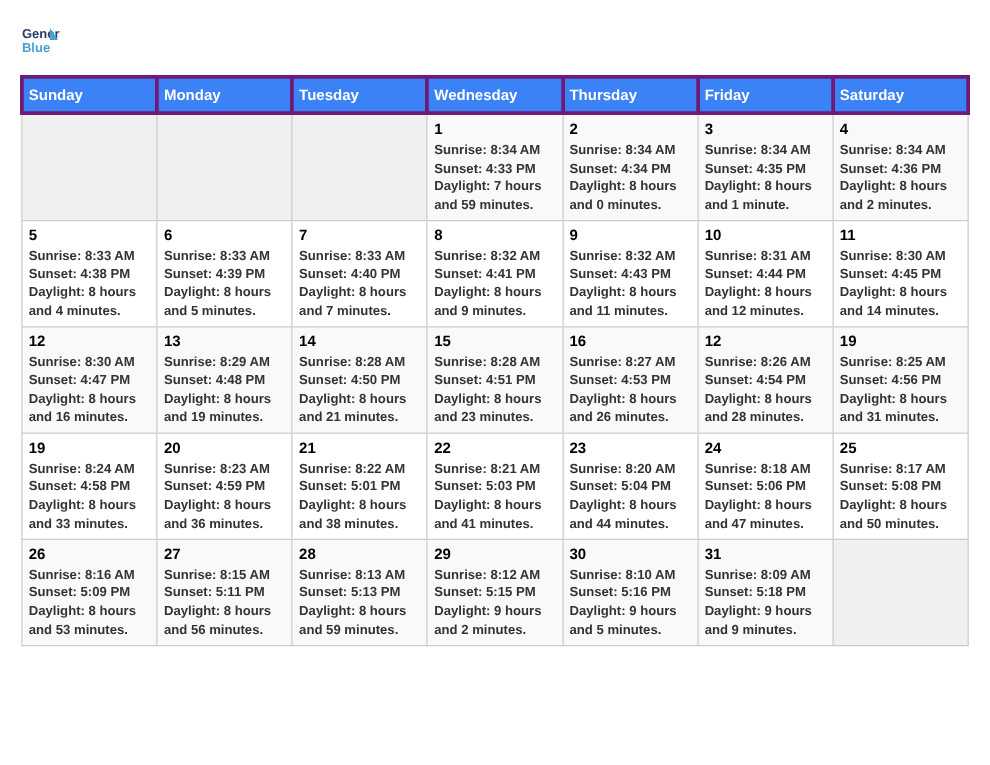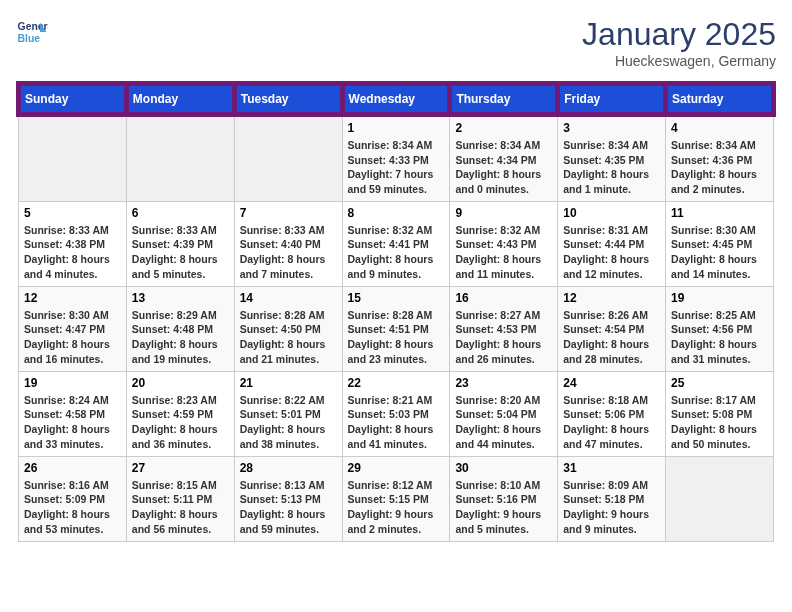--- a/index.html
+++ b/index.html
@@ -36,27 +36,27 @@
     .calendar-subtitle {
       font-size: 14px;
       color: #555;
     }
     table {
       width: 100%;
       border-collapse: collapse;
       font-size: 11px;
     }
     thead th {
-      background: #1d4ed8;
+      background: #3b82f6;
       color: #fff;
       padding: 6px 4px;
       text-align: left;
       font-size: 12px;
       font-weight: bold;
-      border: 5px solid #701a75;
+      border: 3px solid #701a75;
     }
     tbody td {
       border: 1px solid #ccc;
       vertical-align: top;
       padding: 4px 5px;
       min-height: 80px;
       height: 85px;
       width: 14.28%;
       background: #fff;
     }
@@ -82,24 +82,20 @@
 </head>
 <body>
 
 <div class="header">
   <div class="logo">
     <svg class="logo-icon" viewBox="0 0 40 40">
       <text x="2" y="18" font-size="13" font-weight="bold" fill="#2c3e6b">General</text>
       <text x="2" y="32" font-size="13" font-weight="bold" fill="#4a9fd4">Blue</text>
       <polygon points="30,8 38,20 30,20" fill="#4a9fd4"></polygon>
     </svg>
-  </div>
-  <div class="title-block">
-    <div class="calendar-title">January 2025</div>
-    <div class="calendar-subtitle">Hueckeswagen, Germany</div>
   </div>
 </div>
 
 <table>
   <thead>
     <tr>
     <th>Sunday</th>
         <th>Monday</th>
         <th>Tuesday</th>
         <th>Wednesday</th>

